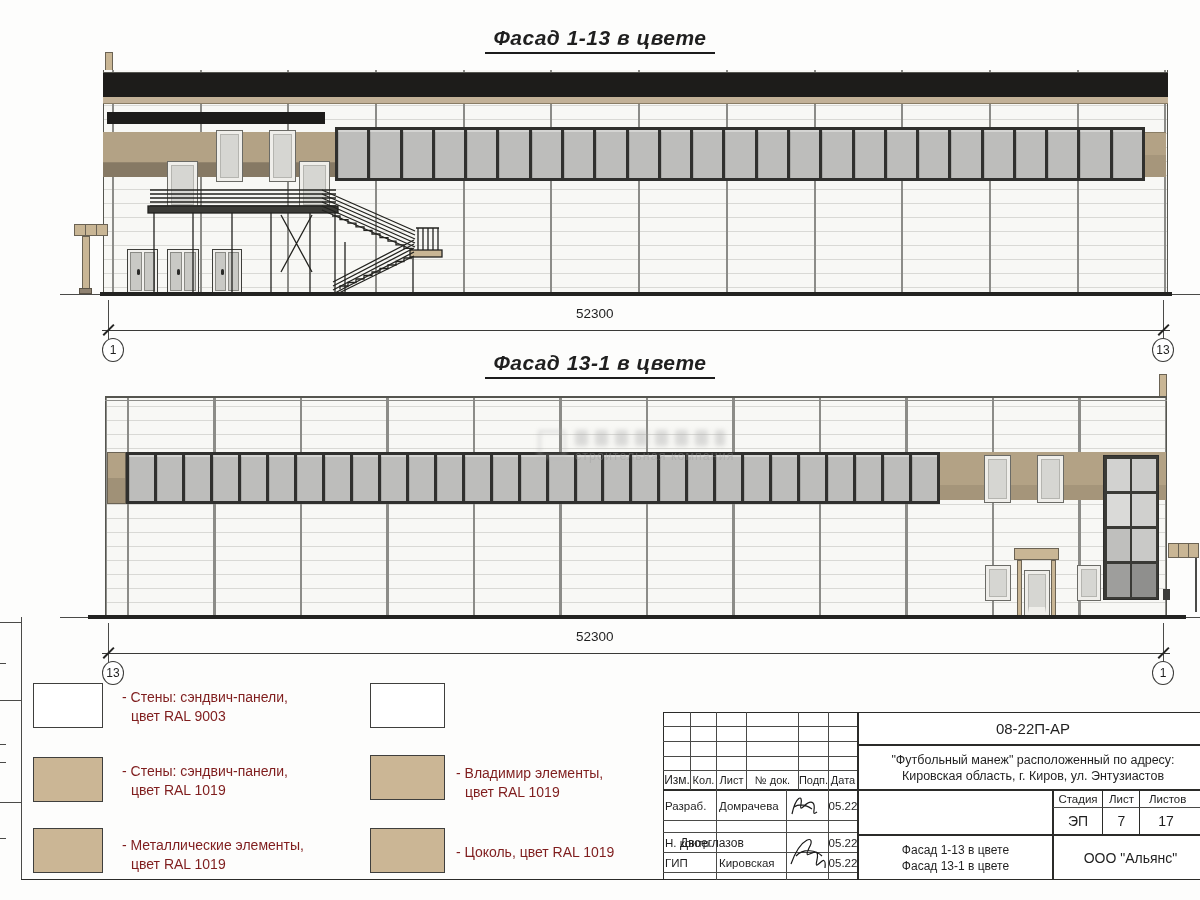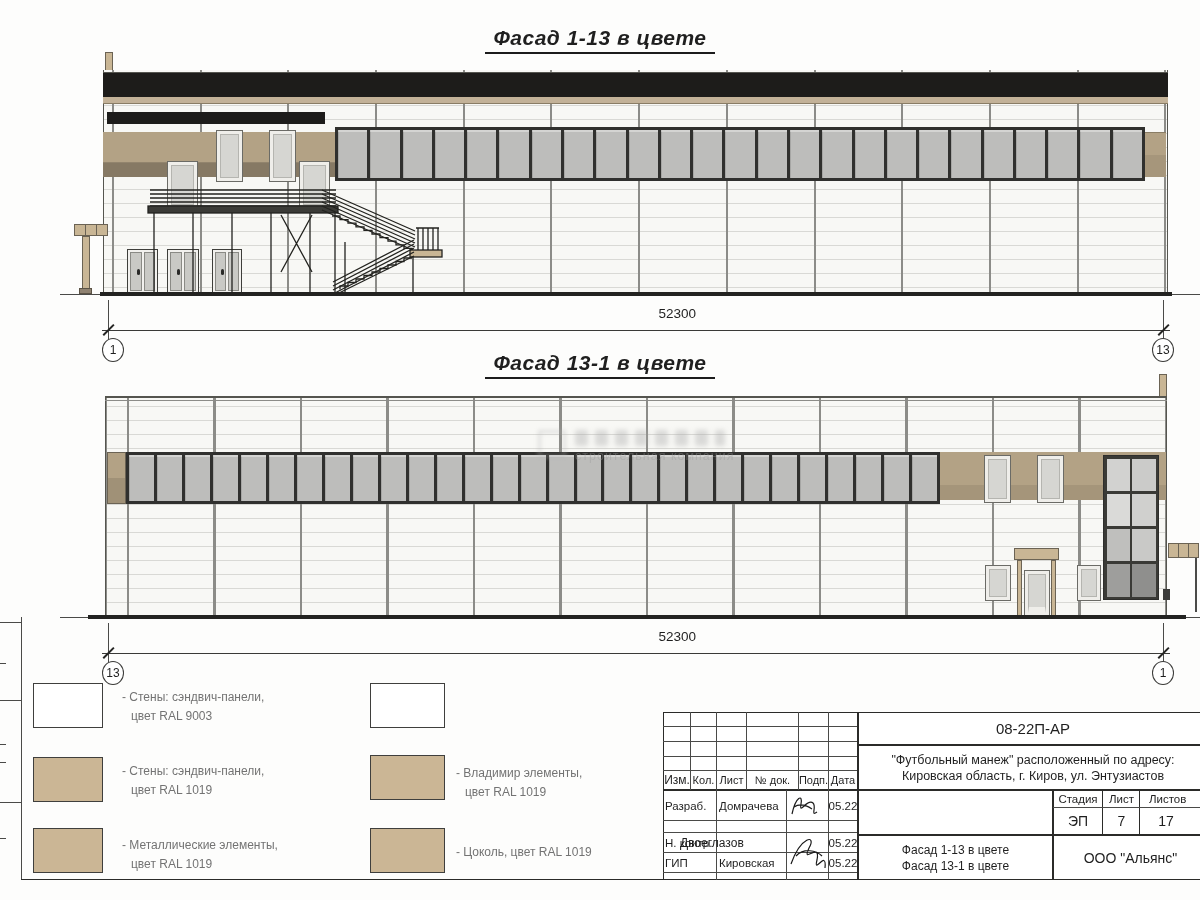--- a/index.html
+++ b/index.html
@@ -32,23 +32,23 @@
   .cw div:nth-child(5){background:#bfbfbd}.cw div:nth-child(6){background:#c9c9c7}
   .cw div:nth-child(7){background:#9e9e9c}.cw div:nth-child(8){background:#8f8f8d}
   .groundline{background:#232321}
   .dimline{height:1.3px;background:#3a3a38}
   .extline{width:1px;background:#4a4a48}
   .tick{width:15px;height:1.8px;background:#262624;transform:rotate(-45deg)}
   .axis{width:22px;height:24px;border:1.2px solid #3a3a38;border-radius:50%;display:flex;
         align-items:center;justify-content:center;font-size:12px;background:#fff}
   .ftitle{width:100%;text-align:center;font-style:italic;font-weight:700;font-size:21px;letter-spacing:.5px}
   .ftitle span{border-bottom:2px solid #1c1c1c;padding:0 8px 3px}
-  .dimtxt{font-size:13.5px;text-align:right;width:120px}
+  .dimtxt{font-size:13.5px;text-align:left;width:120px}
   .leg-sw{border:1.5px solid #3f3f3d}
-  .leg-tx{font-size:12px;line-height:19px;color:#737373}
+  .leg-tx{font-size:14px;line-height:19px;color:#7f1d1d}
   .leg-tx .l2{padding-left:9px}
   
   .tbl{background:#2b2b29}
   .tb-t{position:absolute;box-sizing:border-box;display:flex;align-items:center;justify-content:center;text-align:center}
   .wm{color:#9a9a9a;opacity:.38;filter:blur(.4px)}
   svg{display:block}
 </style>
 </head>
 <body>
 

